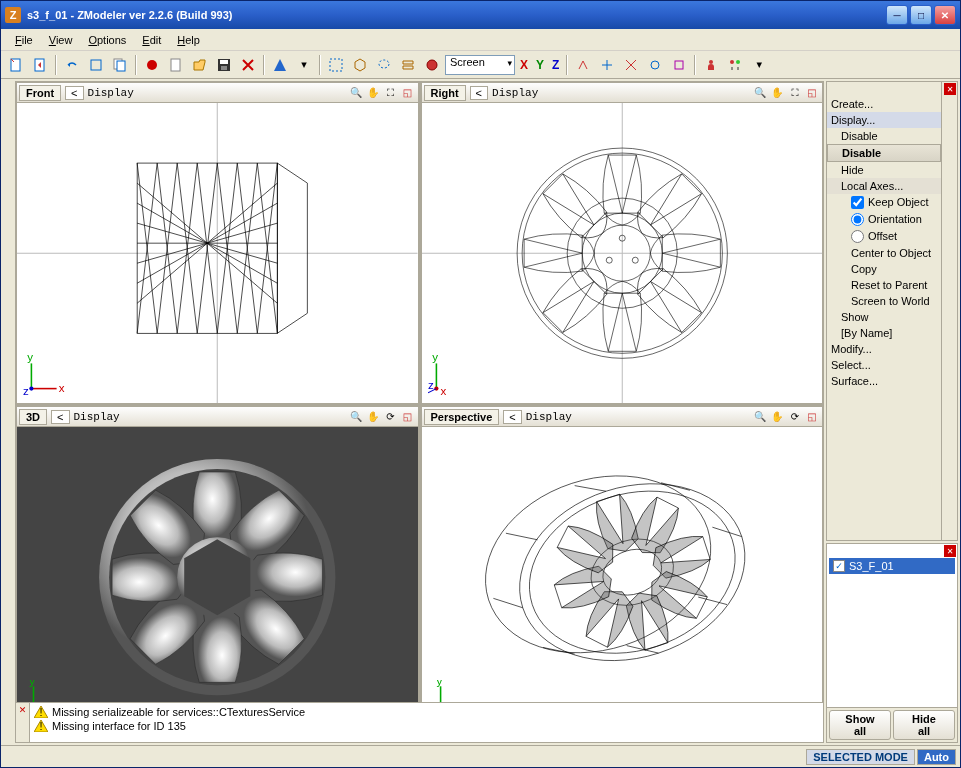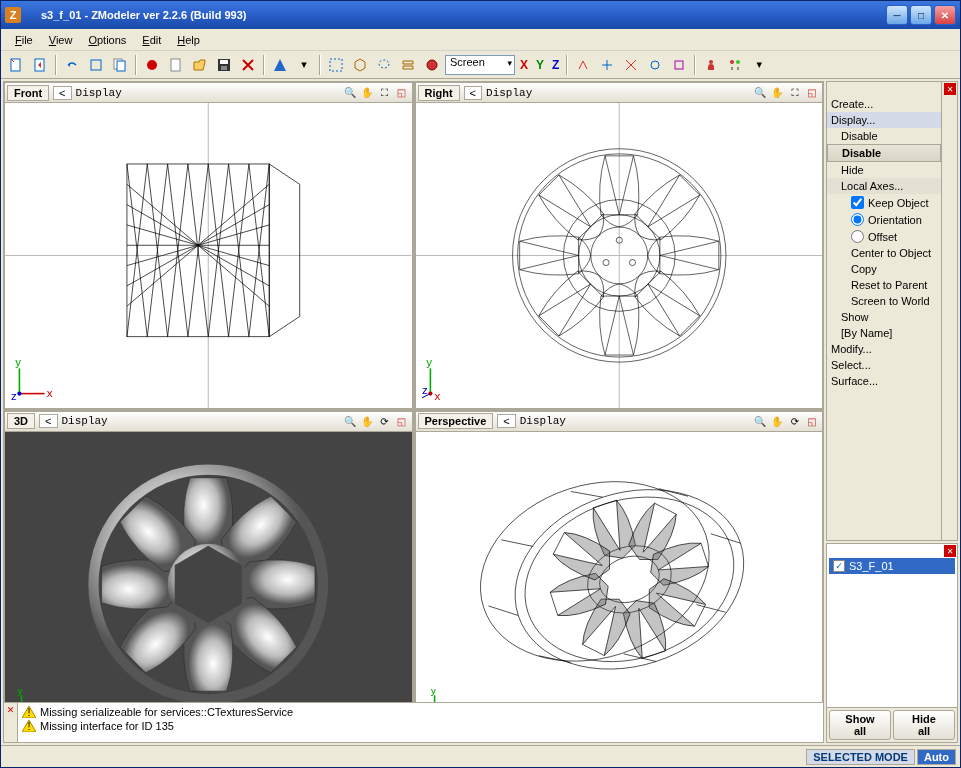--- a/index.html
+++ b/index.html
@@ -1,34 +1,34 @@
 <!DOCTYPE html>
 <html><head>
 <meta charset="utf-8">
 <style>
 * { box-sizing: border-box; margin: 0; padding: 0; font-family: Tahoma, sans-serif; font-size: 11px; }
 body { background: #ece9d8; width: 961px; height: 768px; overflow: hidden; }
 .window { border: 1px solid #0a246a; background: #ece9d8; width: 961px; height: 768px; display: flex; flex-direction: column; }
 .titlebar { height: 28px; background: linear-gradient(to bottom, #3b77dd 0%, #2a5fc9 50%, #174aa8 100%); display: flex; align-items: center; padding: 0 4px; color: white; font-weight: bold; font-size: 12px; }
 .titlebar-icon { width: 16px; height: 16px; background: #d88020; margin-right: 6px; border-radius: 2px; display: flex; align-items: center; justify-content: center; color: #fff; font-weight: bold; }
-.titlebar-title { flex: 1; margin-left: 14px; }
+.titlebar-title { flex: 1; }
 .win-controls { display: flex; gap: 2px; }
 .win-btn { width: 22px; height: 20px; background: linear-gradient(to bottom, #d0e6fb, #6ba7e8); border: 1px solid #2a5fc9; border-radius: 3px; display: flex; align-items: center; justify-content: center; font-size: 10px; color: #003; cursor: pointer; }
 .win-btn.close { background: linear-gradient(to bottom, #f5a2a2, #d84040); color: #fff; }
 .menubar { height: 22px; background: #ece9d8; display: flex; align-items: center; padding: 0 6px; border-bottom: 1px solid #d4d0c8; }
 .menu-item { padding: 2px 8px; cursor: pointer; }
 .menu-item u { text-decoration: underline; }
 .toolbar { height: 28px; background: #ece9d8; display: flex; align-items: center; padding: 2px 4px; gap: 2px; border-bottom: 1px solid #aca899; }
 .tool-btn { width: 22px; height: 22px; border: 1px solid transparent; display: flex; align-items: center; justify-content: center; cursor: pointer; border-radius: 2px; }
 .tool-sep { width: 2px; height: 20px; border-left: 1px solid #aca899; border-right: 1px solid #fff; margin: 0 2px; }
 .tool-combo { height: 20px; border: 1px solid #7f9db9; background: #fff; padding: 0 16px 0 4px; position: relative; min-width: 70px; }
 .tool-combo::after { content: "▾"; position: absolute; right: 2px; top: 2px; font-size: 9px; }
 .axis-lbl { font-weight: bold; font-size: 12px; padding: 0 3px; }
 .axis-lbl.x { color: #c00; } .axis-lbl.y { color: #080; } .axis-lbl.z { color: #00c; }
-.main-area { flex: 1; display: flex; overflow: hidden; }
+.main-area { flex: 1; display: flex; overflow: hidden; margin-left: 12px; }
 .left-pane { flex: 1; display: flex; flex-direction: column; border: 1px solid #aca899; margin: 2px; background: #fff; }
 .viewports { flex: 1; display: grid; grid-template-columns: 1fr 1fr; grid-template-rows: 1fr 1fr; gap: 2px; background: #aca899; overflow: hidden; }
 .viewport { background: #fff; display: flex; flex-direction: column; border: 1px solid #aca899; }
 .vp-header { height: 20px; background: linear-gradient(to bottom, #fefefe, #e4e0d4); border-bottom: 1px solid #aca899; display: flex; align-items: center; padding: 0 2px; gap: 4px; }
 .vp-title { font-weight: bold; border: 1px solid #aca899; background: #f4f2e8; padding: 1px 6px; }
 .vp-nav { border: 1px solid #aca899; padding: 0 5px; background: #fff; cursor: pointer; }
 .vp-disp { flex: 1; font-family: Liberation Mono, monospace; }
 .vp-tools { display: flex; gap: 1px; }
 .vp-tool-btn { width: 16px; height: 16px; display: flex; align-items: center; justify-content: center; cursor: pointer; font-size: 10px; }
 .vp-canvas { flex: 1; position: relative; background: #fff; overflow: hidden; }
@@ -36,21 +36,21 @@
 .axis-gizmo { position: absolute; bottom: 6px; left: 6px; width: 42px; height: 42px; }
 .console { height: 40px; border-top: 1px solid #aca899; background: #fff; overflow: auto; display: flex; }
 .console-close { width: 14px; background: #ece9d8; border-right: 1px solid #aca899; display: flex; align-items: flex-start; justify-content: center; color: #c00; font-size: 9px; padding-top: 2px; cursor: pointer; }
 .console-lines { flex: 1; padding: 2px 4px; }
 .console-line { display: flex; align-items: center; gap: 4px; padding: 1px 0; }
 .warn-icon { width: 14px; height: 12px; }
 .right-pane { width: 132px; display: flex; flex-direction: column; margin: 2px 2px 2px 0; gap: 2px; }
 .panel { border: 1px solid #aca899; background: #ece9d8; position: relative; }
 .panel-close { position: absolute; top: 1px; right: 1px; width: 12px; height: 12px; background: #c00; color: #fff; font-size: 8px; display: flex; align-items: center; justify-content: center; cursor: pointer; }
 .cmd-panel { flex: 1; overflow: auto; }
-.cmd-item { padding: 2px 4px; cursor: pointer; display: flex; align-items: flex-end; }
+.cmd-item { padding: 2px 4px; cursor: pointer; display: flex; align-items: flex-start; }
 .cmd-item.l1 { padding-left: 14px; }
 .cmd-item.l2 { padding-left: 24px; }
 .cmd-item.sel { background: linear-gradient(to bottom, #e8e4d6, #d8d4c6); font-weight: bold; border: 1px solid #aca899; }
 .cmd-item.hl { background: #d4dae8; }
 .cmd-check { margin-right: 4px; }
 .scroll-stub { width: 16px; }
 .obj-panel { height: 200px; background: #fff; display: flex; flex-direction: column; }
 .obj-list { flex: 1; padding: 2px; }
 .obj-item { background: #316ac5; color: #fff; padding: 2px 4px; display: flex; align-items: center; gap: 4px; }
 .obj-check { width: 12px; height: 12px; background: #fff; border: 1px solid #888; display: flex; align-items: center; justify-content: center; color: #06c; font-size: 9px; }

